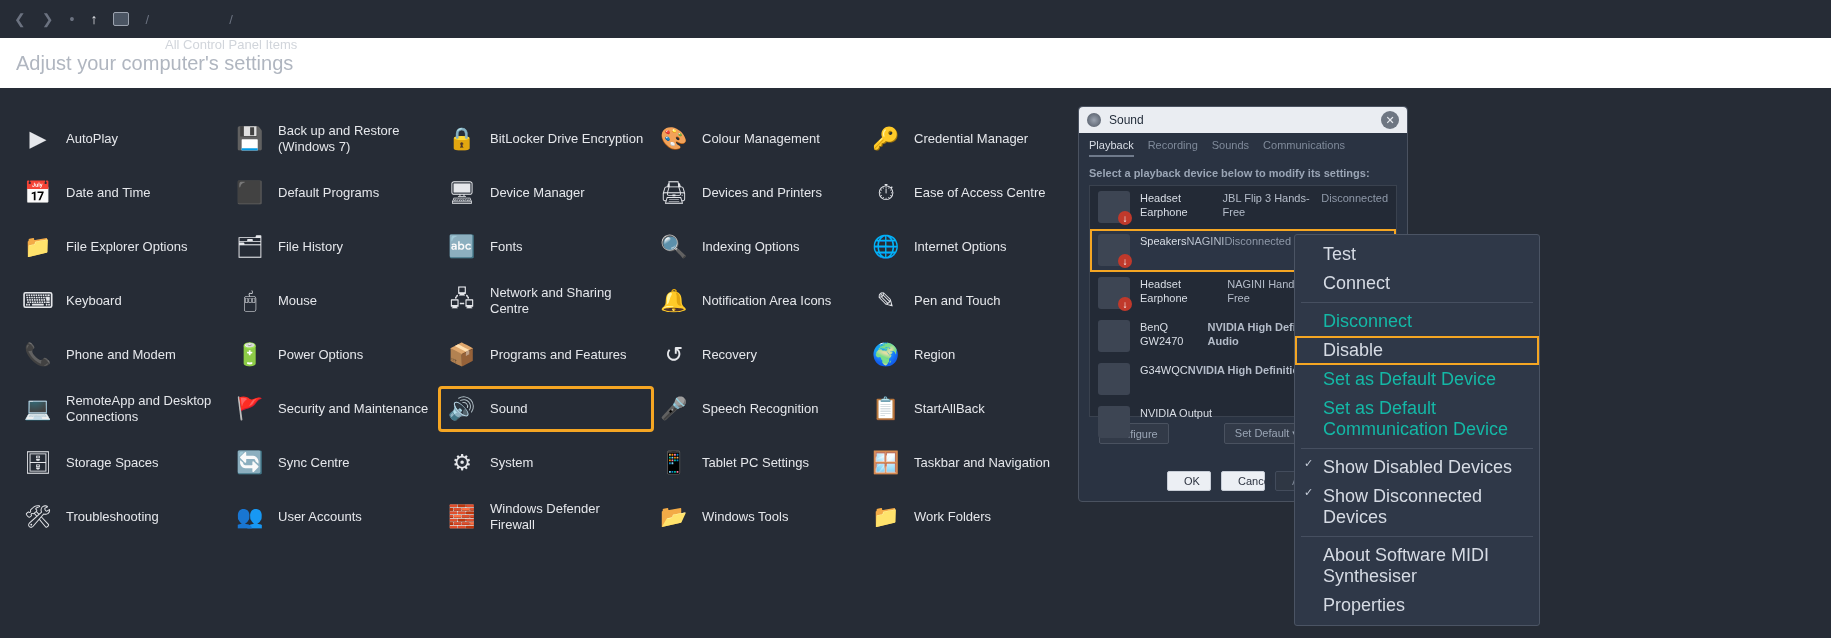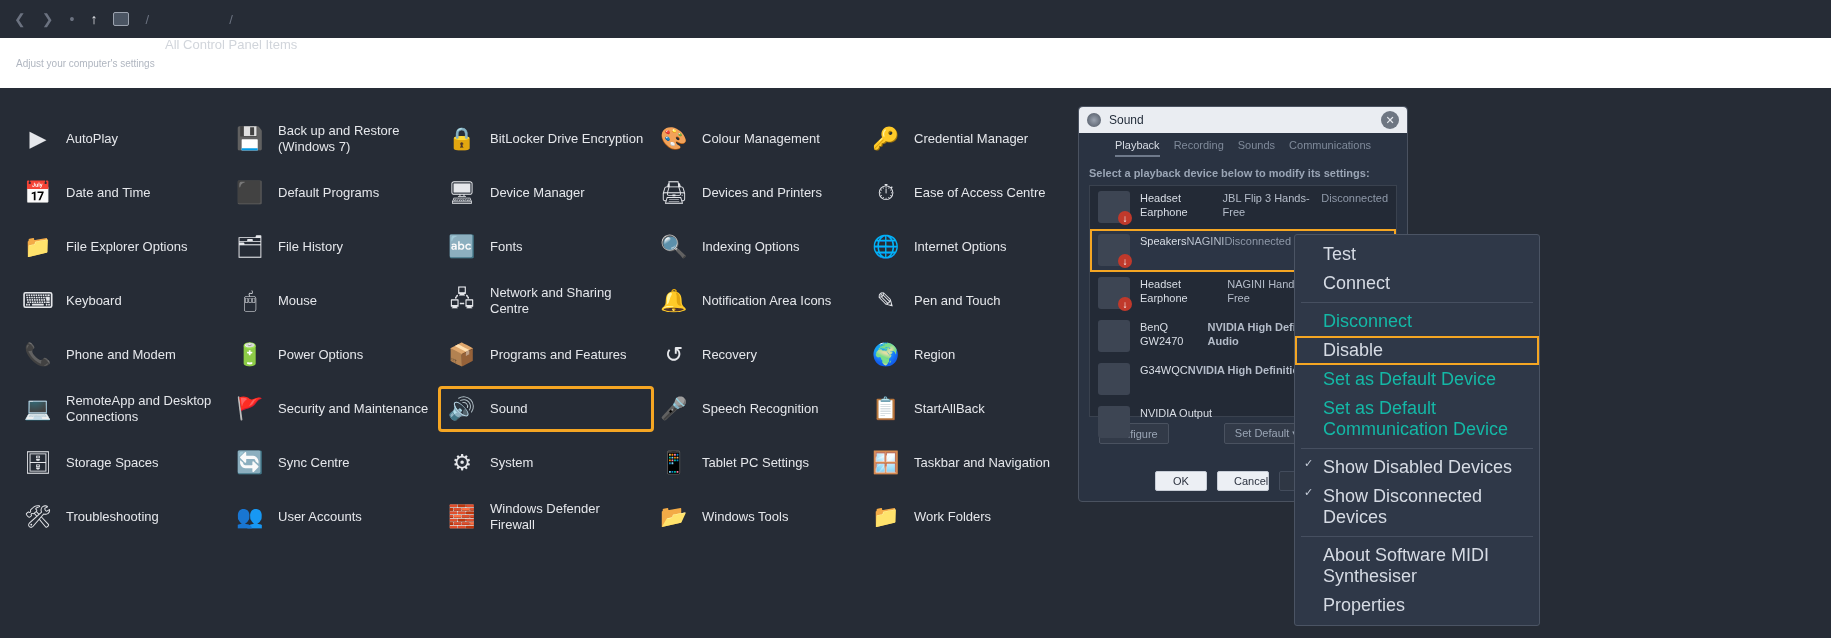--- a/index.html
+++ b/index.html
@@ -8,54 +8,54 @@
 
 .topbar { display: flex; align-items: center; height: 38px; padding: 0 14px; gap: 16px; }
 .topbar .navbtn { color: #6b7280; font-size: 14px; cursor: pointer; }
 .topbar .navbtn.up { color: #e5e7eb; }
 .topbar .sep { color: #6b7280; }
 .breadcrumb { display: flex; align-items: center; gap: 10px; color: #d1d5db; font-size: 13px; flex-direction: column; }
 .breadcrumb span.crumbsep { color: #6b7280; }
 .pcicon { width: 16px; height: 14px; background: #4b5563; border: 1px solid #9ca3af; border-radius: 2px; }
 
 
-.whitebar { background: #fff; color: #b0b6c0; height: 50px; display: flex; align-items: center; padding: 0 16px; font-size: 10px; }
+.whitebar { background: #fff; color: #b0b6c0; height: 50px; display: flex; align-items: center; padding: 0 16px; font-size: 20px; }
 
 
 .grid { display: grid; grid-template-columns: repeat(5, 212px); column-gap: 0; row-gap: 12px; padding: 30px 16px 0 16px; }
 .item { display: flex; align-items: center; gap: 12px; padding: 5px 6px; cursor: pointer; border-radius: 2px; color: #e5e7eb; font-size: 13px; }
 .item .ico { width: 32px; height: 32px; flex-shrink: 0; display:flex; align-items:center; justify-content:center; font-size: 22px; }
 .item.highlight { outline: 3px solid #f5a623; outline-offset: -1px; }
 .item .lbl { line-height: 1.2; }
 
 
 .dialog { position: absolute; left: 1078px; top: 106px; width: 330px; height: 396px; background: #2a3342; border: 1px solid #4a5260; border-radius: 4px; display: flex; flex-direction: column; }
 .dlg-title { display: flex; align-items: center; height: 26px; padding: 0 8px; gap: 8px; background: #eaedf2; color: #1f2937; font-size: 12px; border-radius: 4px 4px 0 0; }
 .dlg-title .spk { width: 14px; height: 14px; border-radius: 50%; background: radial-gradient(circle,#9aa2af 0%,#636b78 70%); }
 .dlg-close { margin-left: auto; width: 18px; height: 18px; border-radius: 50%; background: #6e7682; color: #eaedf2; font-size: 11px; display:flex; align-items:center; justify-content:center; cursor:pointer; }
-.dlg-tabs { display: flex; gap: 14px; padding: 6px 10px 0 10px; font-size: 11px; justify-content: center; }
+.dlg-tabs { display: flex; gap: 14px; padding: 6px 10px 0 10px; font-size: 11px; }
 .dlg-tab { color: #7f8a9a; cursor:pointer; padding-bottom:4px; }
 .dlg-tab.active { color: #d9dee6; border-bottom: 2px solid #6f7a8b; }
 .dlg-body { padding: 6px 10px; flex:1; overflow:hidden; }
 .dlg-hint { font-size: 11px; color: #9aa5b5; margin: 4px 0 6px; font-weight: bold; }
 .devlist { border: 1px solid #3a424f; background: #232a36; height: 232px; }
 .dev { display: flex; gap: 10px; padding: 5px 8px; align-items: flex-start; border-bottom: 1px solid transparent; font-size: 11px; cursor:pointer; }
 .dev.selected { outline: 2px solid #f5a623; outline-offset: -2px; background: #2c3545; }
 .dev .dico { width: 32px; height: 32px; background:#3d4553; border-radius:3px; position:relative; flex-shrink:0; }
 .dev .dico .dot { position:absolute; bottom:-2px; right:-2px; width:14px; height:14px; border-radius:50%; background:#c0392b; color:#fff; font-size:10px; display:flex; align-items:center; justify-content:center; }
 .dev .dtxt { display:flex; flex-direction:row; line-height:1.3; }
 .dev .dtitle { color:#d9dee6; }
 .dev .dsub { color:#b4bcc9; }
 .dev .dsub.hd { font-weight:600; }
 .dev .dstate { color:#8f99a9; }
 .dlg-btnrow { display:flex; gap:6px; padding: 6px 10px 8px; justify-content:flex-end; }
 .dlg-btnrow .leftbtn { margin-right:auto; }
 .dlgbtn { background:#323a48; border:1px solid #4a5260; color:#9aa5b5; font-size:11px; padding:3px 10px; cursor:pointer; border-radius:2px; }
 .dlg-footer { display:flex; gap:10px; justify-content:center; padding: 8px 10px 10px; }
-.footbtn { background:#eceff4; border:1px solid #c6ccd6; color:#2d3340; font-size:11px; padding:3px 16px; width:52px; cursor:pointer; border-radius:2px; }
+.footbtn { background:#eceff4; border:1px solid #c6ccd6; color:#2d3340; font-size:11px; padding:3px 16px; width:44px; cursor:pointer; border-radius:2px; }
 .footbtn.disabled { background:#2f3744; border-color:#434c5c; color:#7a8494; cursor:default; }
 
 
 .ctxmenu { position:absolute; left:1294px; top:234px; width:246px; background:#2f3848; border:1px solid #4b5464; border-radius:3px; padding:5px 0; font-size:18px; }
 .ctxitem { padding:4px 14px 4px 28px; color:#d6dbe4; position:relative; cursor:pointer; }
 .ctxitem.disabled { color:#14b8a6; cursor:default; }
 .ctxitem.highlight { outline:2px solid #f5a623; outline-offset:-2px; }
 .ctxsep { height:1px; background:#464f60; margin:4px 6px; }
 .ctxcheck::before { content:"✓"; position:absolute; left:9px; color:#c9d0dc; font-size:11px; }
 </style>

